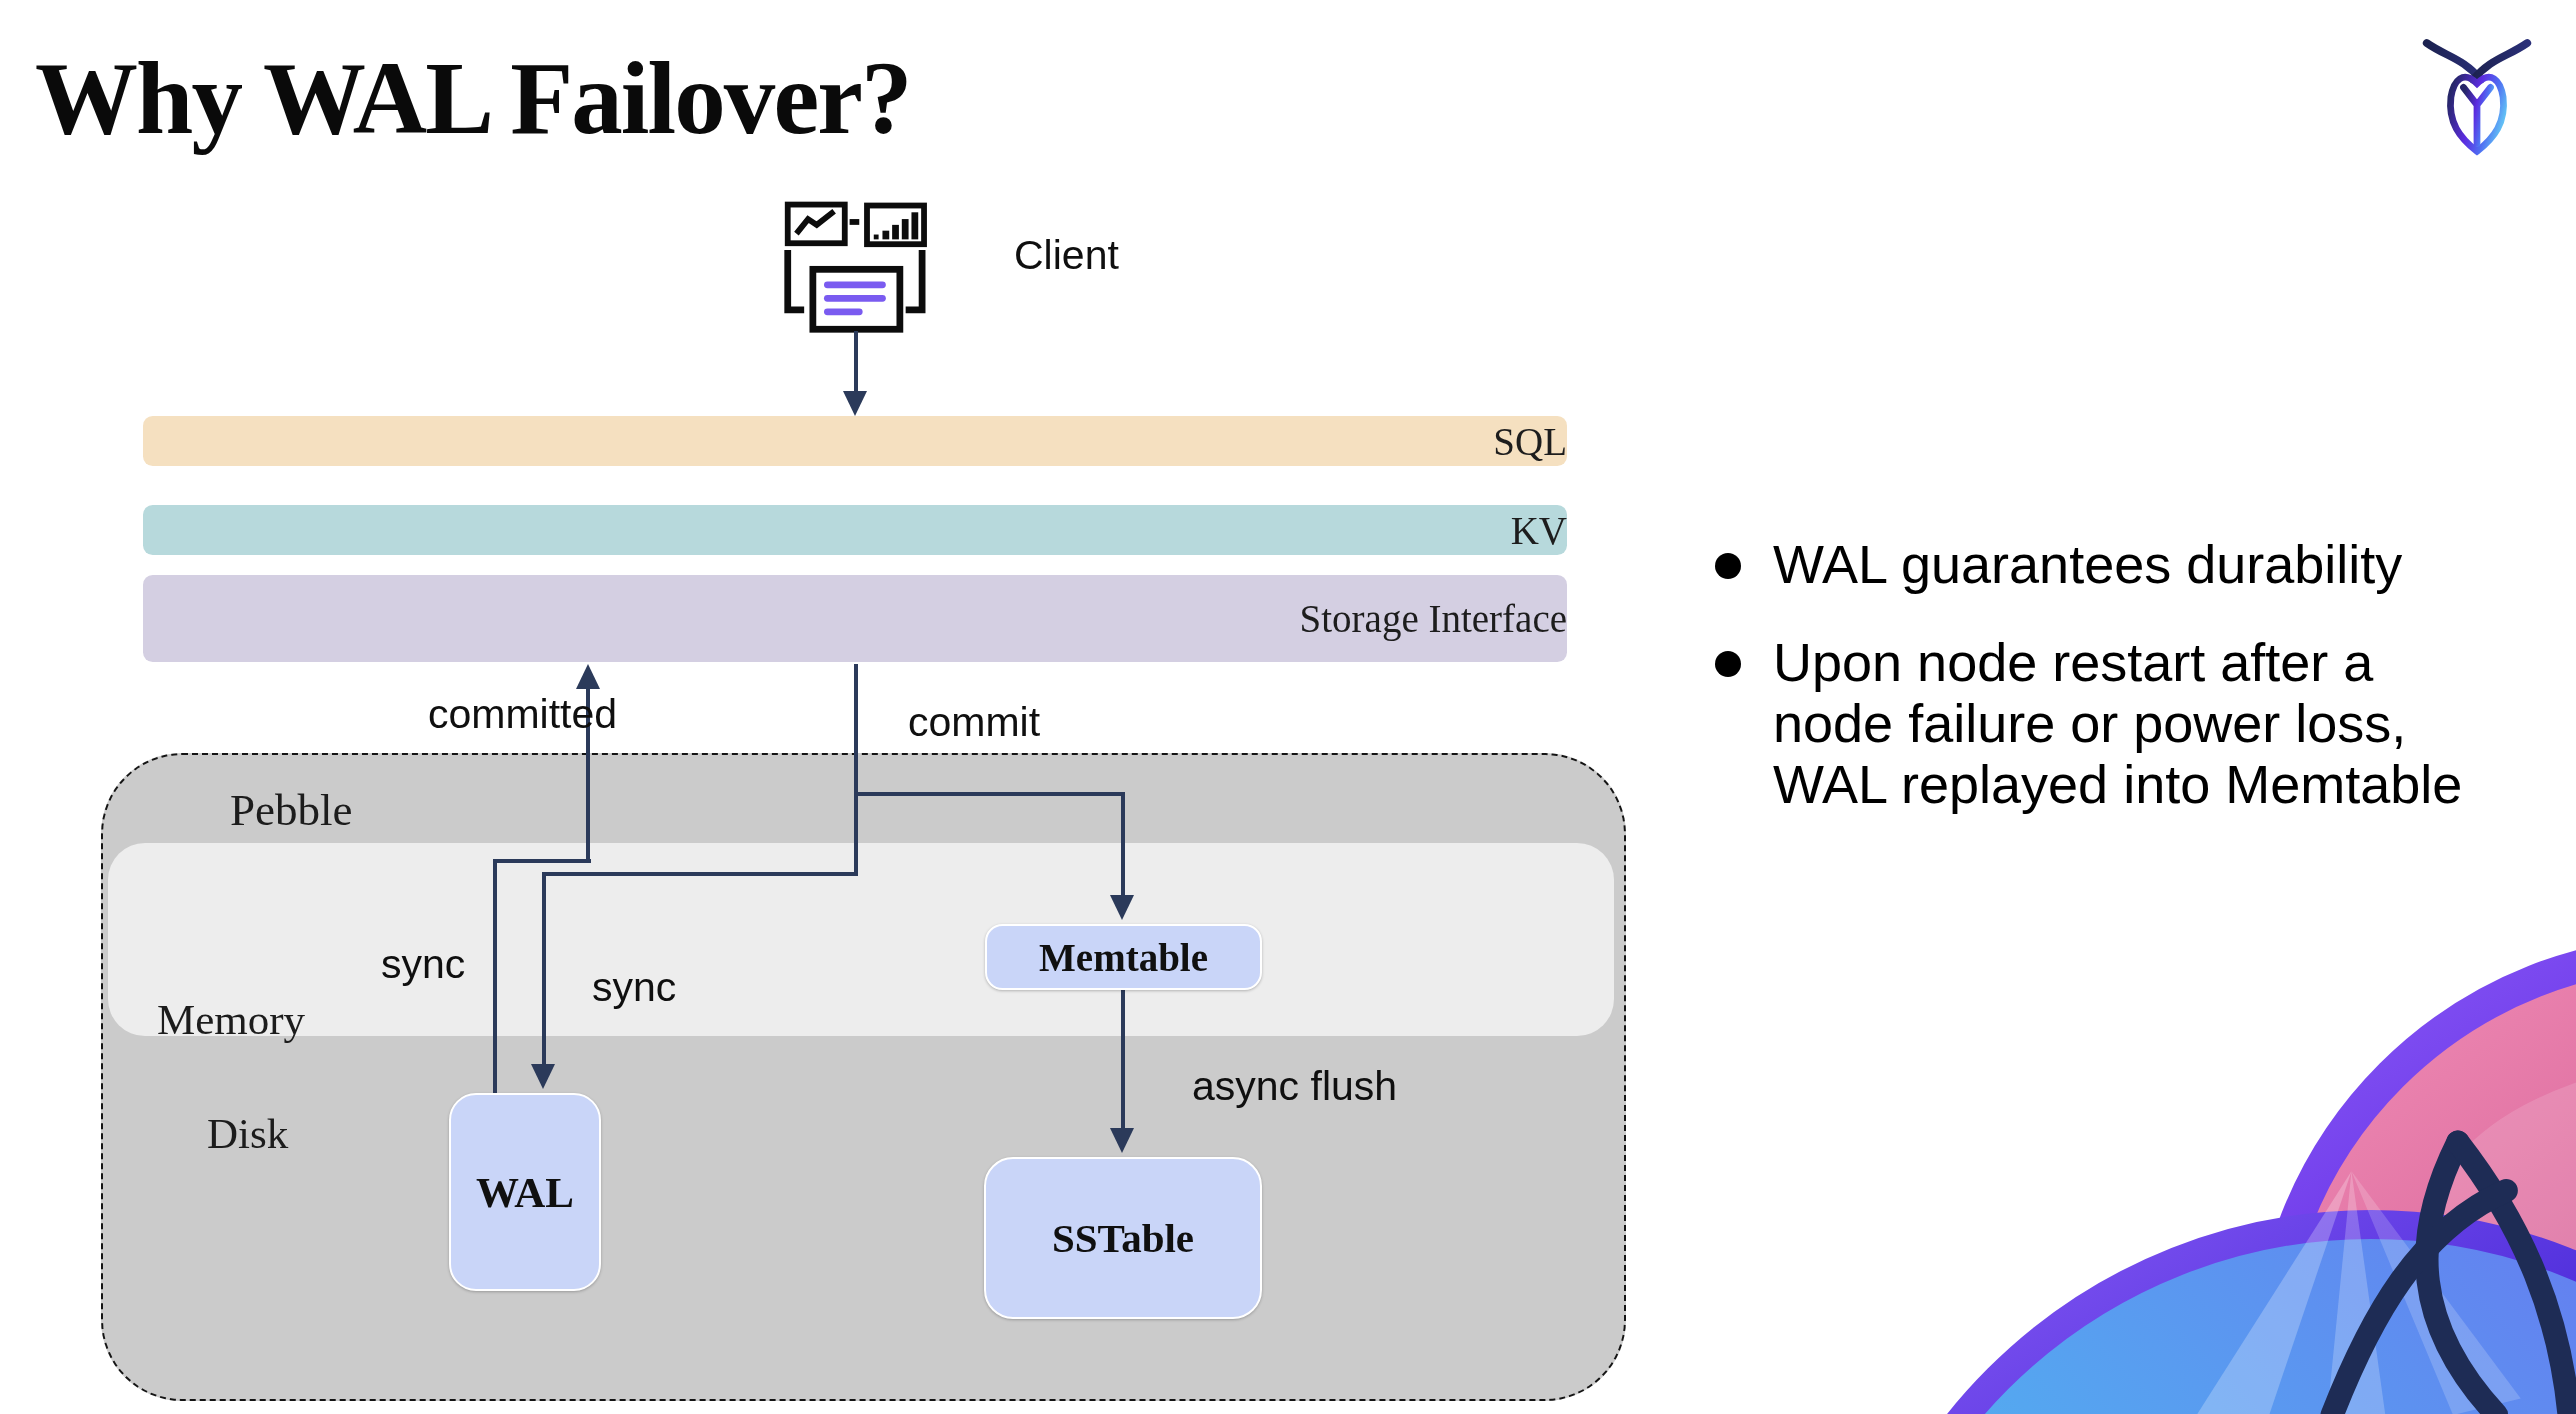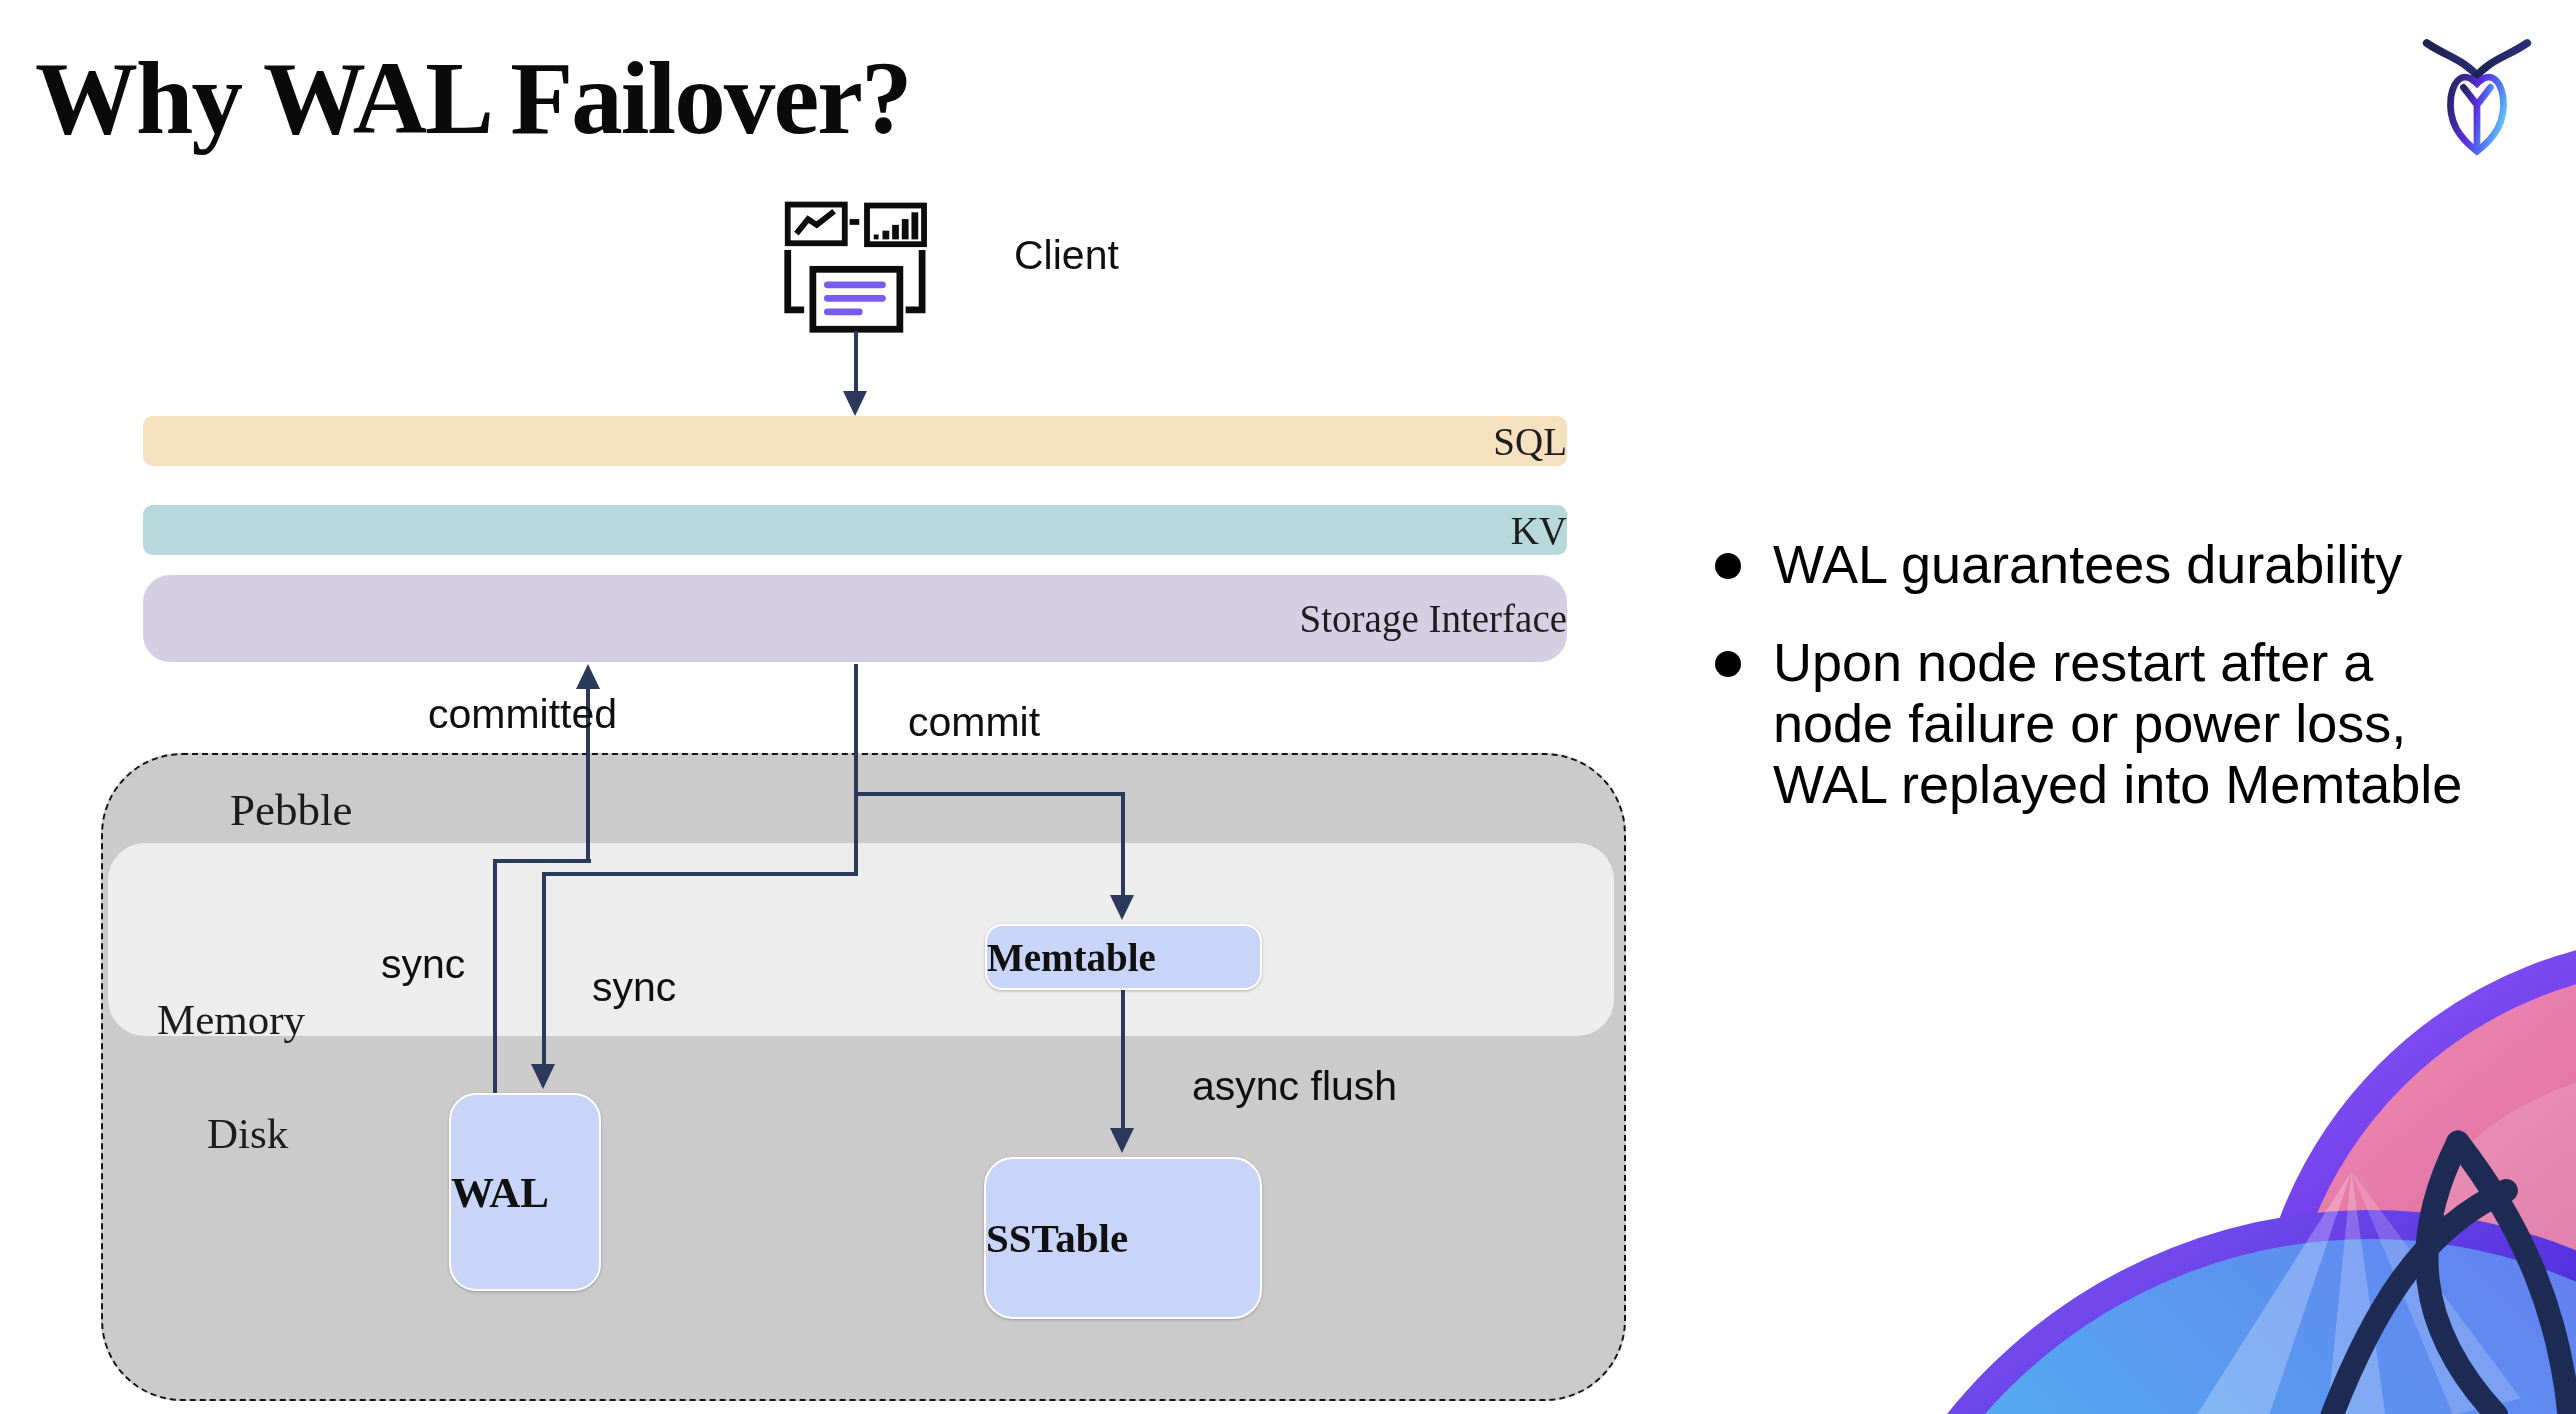--- a/index.html
+++ b/index.html
@@ -15,40 +15,40 @@
     font-family:Liberation Serif, serif;
   }
   
   .bar{
     position:absolute;left:143px;width:1424px;border-radius:9.7px;
     display:flex;align-items:center;justify-content:flex-end;
     font-family:"Liberation Serif",serif;font-size:39px;color:#1d1d1d;
   }
   .bar-sql{top:416px;height:50px;background:var(--sql,#f5e0c0);}
   .bar-kv{top:505px;height:50px;background:var(--kv,#b7d9dc);}
-  .bar-storage{top:575px;height:87px;background:var(--storage,#d4cfe2);border-radius:27px;}
+  .bar-storage{top:575px;height:87px;background:var(--storage,#d4cfe2);}
   
   .pebble{
     position:absolute;left:101px;top:753px;width:1525px;height:648px;
     background:var(--pebble,#cbcbcb);border:2.9px dashed #141414;border-radius:81px;
     box-sizing:border-box;
   }
   .memoryband{
     position:absolute;left:108px;top:843px;width:1506px;height:193px;
     background:var(--memory,#ededed);border-radius:37px;
   }
   .zonelabel{
     position:absolute;font-family:"Liberation Serif",serif;color:#1c1c1c;
   }
   
   .node{
     position:absolute;background:var(--node,#c9d5f8);
     border:2.9px solid #ffffff;box-sizing:border-box;
     box-shadow:0 1px 2.9px rgba(0,0,0,.25);
-    display:flex;align-items:center;
+    display:flex;align-items:center;justify-content:center;
     font-family:"Liberation Serif",serif;font-weight:bold;color:#101010;
   }
   .node-wal{left:449px;top:1093px;width:152px;height:198px;border-radius:27px;font-size:43px;}
   .node-memtable{left:985px;top:924px;width:277px;height:66px;border-radius:17.4px;font-size:39px;}
   .node-sstable{left:984px;top:1157px;width:278px;height:162px;border-radius:29px;font-size:41px;}
   
   .ln{position:absolute;background:var(--arrow,#2b3a5a);}
   .tri-d{position:absolute;width:0;height:0;
     border-left:12.6px solid transparent;border-right:12.6px solid transparent;
     border-top:25px solid var(--arrow,#2b3a5a);}

